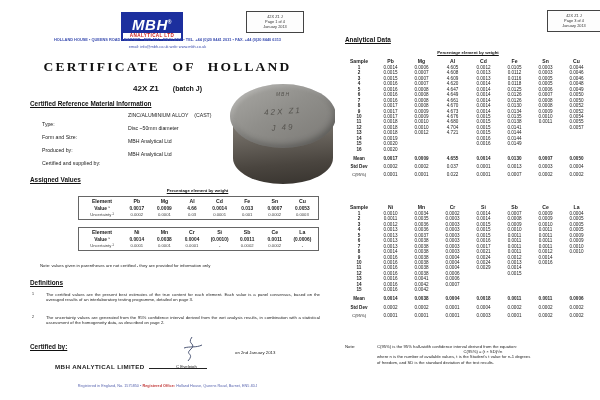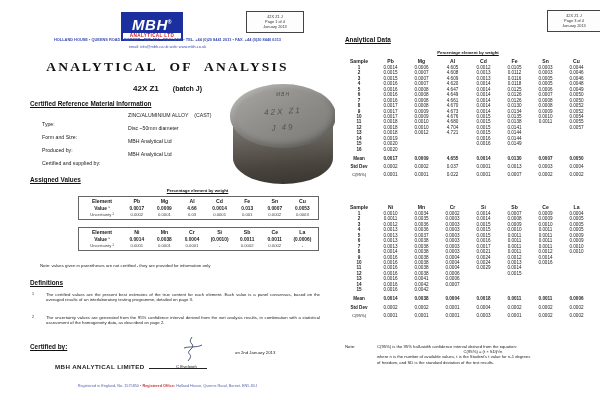--- a/index.html
+++ b/index.html
@@ -104,21 +104,21 @@
 
     <div class="abs refbox" style="left:246px;top:11px;width:50px;">
       <div>42X Z1 J</div>
       <div>Page 1 of 4</div>
       <div>January 2013</div>
     </div>
 
     <div class="abs addr" style="left:0;top:37px;">HOLLAND HOUSE • QUEENS ROAD • BARNET • EN5 4DJ • ENGLAND • TEL. +44 (0)20 8441 2031 • FAX. +44 (0)20 8440 6313</div>
     <div class="abs addr2" style="left:0;top:43.5px;">email: info@mbh.co.uk    web: www.mbh.co.uk</div>
 
-    <div class="abs doc-title" style="left:0;top:59px;">ANALYTICAL OF ANALYSIS</div>
+    <div class="abs doc-title" style="left:0;top:59px;">CERTIFICATE OF HOLLAND</div>
 
     <div class="abs product-line" style="left:0;top:84px;">
       <span>42X Z1</span><span class="batch">(batch J)</span>
     </div>
 
     <div class="abs sec-head" style="left:30px;top:100px;">Certified Reference Material Information</div>
 
     <div class="abs" style="left:42px;top:112px;width:190px;">
       <div style="position:relative;height:13px;"><span class="crm-label">Type:</span><span class="crm-value" style="position:absolute;left:86px;">ZINC/ALUMINIUM ALLOY    (CAST)</span></div>
       <div style="position:relative;height:13px;"><span class="crm-label">Form and Size:</span><span class="crm-value" style="position:absolute;left:86px;">Disc ~50mm diameter</span></div>

